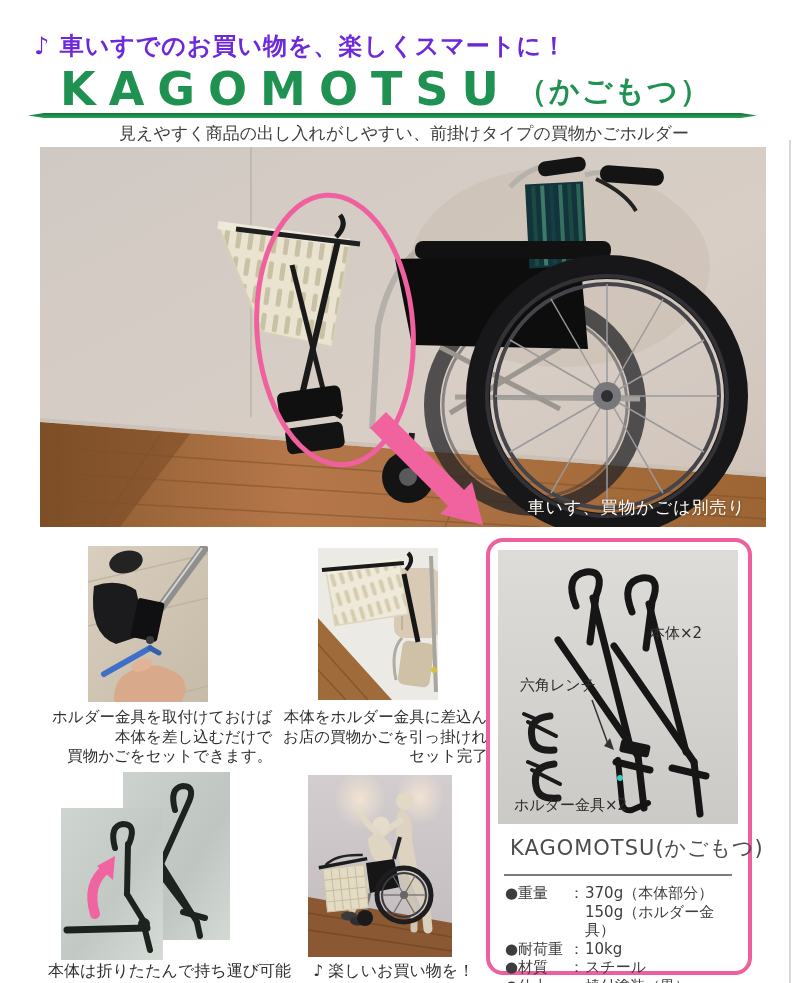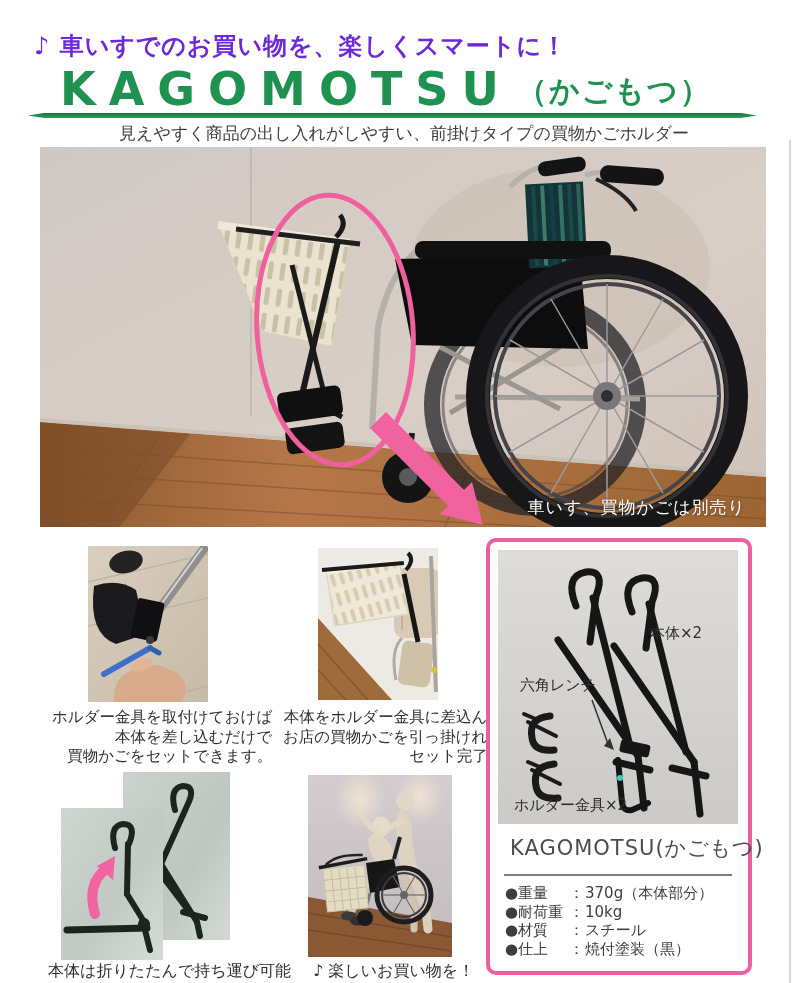--- a/index.html
+++ b/index.html
@@ -42,21 +42,21 @@
 
   .step1-photo{left:88px;top:546px;width:120px;height:156px;}
   .step2-photo{left:318px;top:548px;width:120px;height:152px;}
   .caption{font-size:15.5px;line-height:19.5px;color:#303030;white-space:nowrap;text-align:right;}
   .step1-caption{left:52px;top:708px;}
   .step2-caption{left:283px;top:708px;}
 
   
   .product-box{
     left:486px;top:538px;width:258px;height:429px;background:#ffffff;
-    border:4px solid #ee5f9e;border-radius:10px;
+    border:4px solid #ee5f9e;border-radius:17px;
   }
   .parts-photo{left:8px;top:8px;width:240px;height:274px;}
   .part-label{font-size:15px;color:#2d2d2d;white-space:nowrap;}
   .label-body{left:152px;top:74px;}
   .label-wrench{left:22px;top:126px;}
   .label-holder{left:16px;top:246px;}
   .product-name{
     left:20px;top:292px;font-size:21px;color:#4c4c4c;letter-spacing:1px;white-space:nowrap;text-align:center;
   }
   .spec-divider{left:14px;top:332px;width:228px;height:2px;background:#7c7c7c;}
@@ -297,20 +297,21 @@
     <div class="abs part-label label-holder">ホルダー金具×2</div>
   </div>
   <div class="abs product-name">KAGOMOTSU(かごもつ)</div>
   <div class="abs spec-divider"></div>
   <div class="abs specs">
     <div class="spec-row">
       <span class="spec-label">●重量</span>
       <span class="spec-colon">：</span>
       <span class="spec-vals">
         <div>370g（本体部分）</div>
+        <div>150g（ホルダー金具）</div>
       </span>
     </div>
     <div class="spec-row">
       <span class="spec-label">●耐荷重</span>
       <span class="spec-colon">：</span>
       <span class="spec-vals">
         <div>10kg</div>
 
       </span>
     </div>

